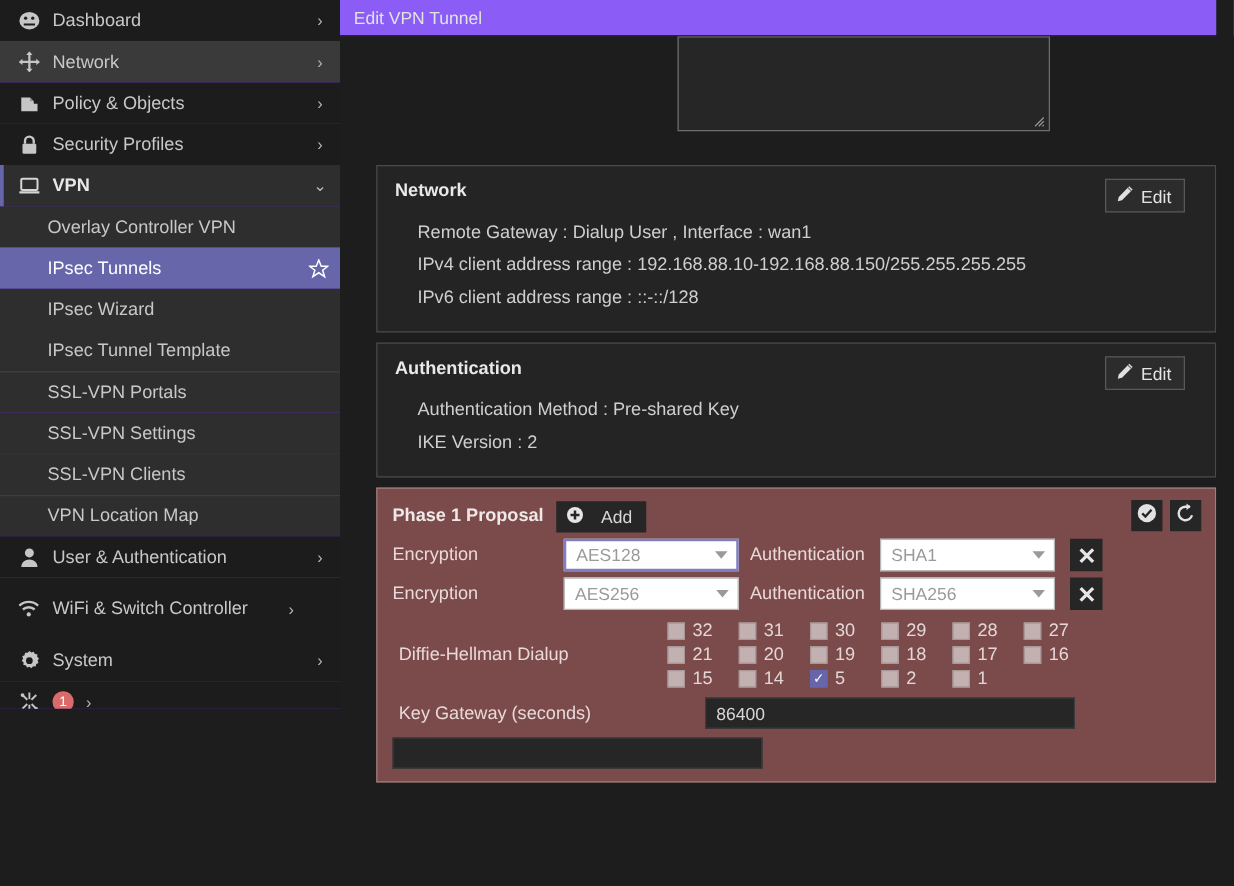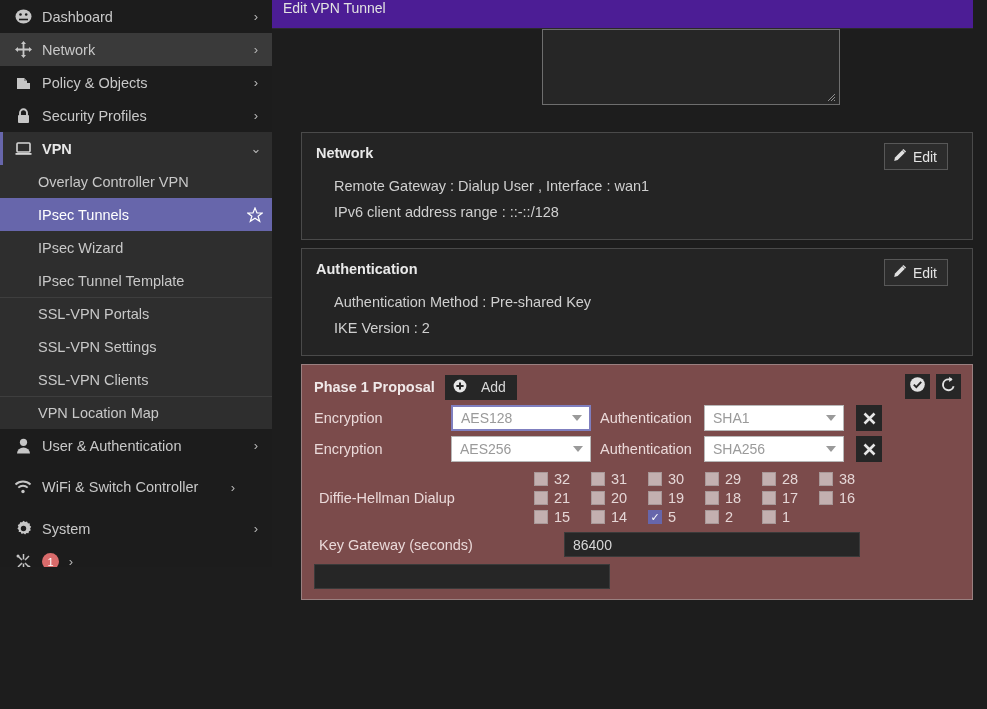--- a/index.html
+++ b/index.html
@@ -77,23 +77,23 @@
   
   #main {
     flex: 1 1 auto; height: 709px;
     background: #1d1d1d;
     display: flex; flex-direction: column;
     position: relative;
     overflow: hidden;
   }
   #titlebar {
     height: 29px; flex: 0 0 29px;
-    background: #4c1d95;
+    background: #8b5cf6;
     border-bottom: 1px solid #2a2a2a;
-    display: flex; 
+    display: flex; align-items: center;
     padding-left: 11px;
     color: #e2e2e2; font-size: 14px;
   }
   #content {
     flex: 1 1 auto;
     background: #1d1d1d;
     padding: 0 14px 0 29px;
     position: relative;
     overflow: hidden;
   }
@@ -434,20 +434,21 @@
         <button class="edit-btn">
           <span>
             <svg width="14" height="14" viewBox="0 0 14 14">
                 <path d="M10.4 0.9 L13.1 3.6 L4.6 12.1 L1.2 12.9 L2 9.5 Z" fill="#e0e0e0"></path>
                 <path d="M9.3 2 L12 4.7" stroke="#6c6c6c" stroke-width="1"></path>
               </svg>
           </span>
           <span>Edit</span>
         </button>
         <div class="panel-row">Remote Gateway : Dialup User , Interface : wan1</div>
+        <div class="panel-row">IPv4 client address range : 192.168.88.10-192.168.88.150/255.255.255.255</div>
         <div class="panel-row">IPv6 client address range : ::-::/128</div>
       </div>
 
       <div class="panel">
         <div class="panel-title">Authentication</div>
         <button class="edit-btn">
           <span>
             <svg width="14" height="14" viewBox="0 0 14 14">
                 <path d="M10.4 0.9 L13.1 3.6 L4.6 12.1 L1.2 12.9 L2 9.5 Z" fill="#e0e0e0"></path>
                 <path d="M9.3 2 L12 4.7" stroke="#6c6c6c" stroke-width="1"></path>
@@ -548,21 +549,21 @@
               <label class="dh-cell">
                   <span class="cb"></span>
                   <span class="dh-num">29</span>
                 </label>
               <label class="dh-cell">
                   <span class="cb"></span>
                   <span class="dh-num">28</span>
                 </label>
               <label class="dh-cell">
                   <span class="cb"></span>
-                  <span class="dh-num">38</span>
+                  <span class="dh-num">27</span>
                 </label>
             </div>
             <div class="dh-line">
               <label class="dh-cell">
                   <span class="cb"></span>
                   <span class="dh-num">21</span>
                 </label>
               <label class="dh-cell">
                   <span class="cb"></span>
                   <span class="dh-num">20</span>

